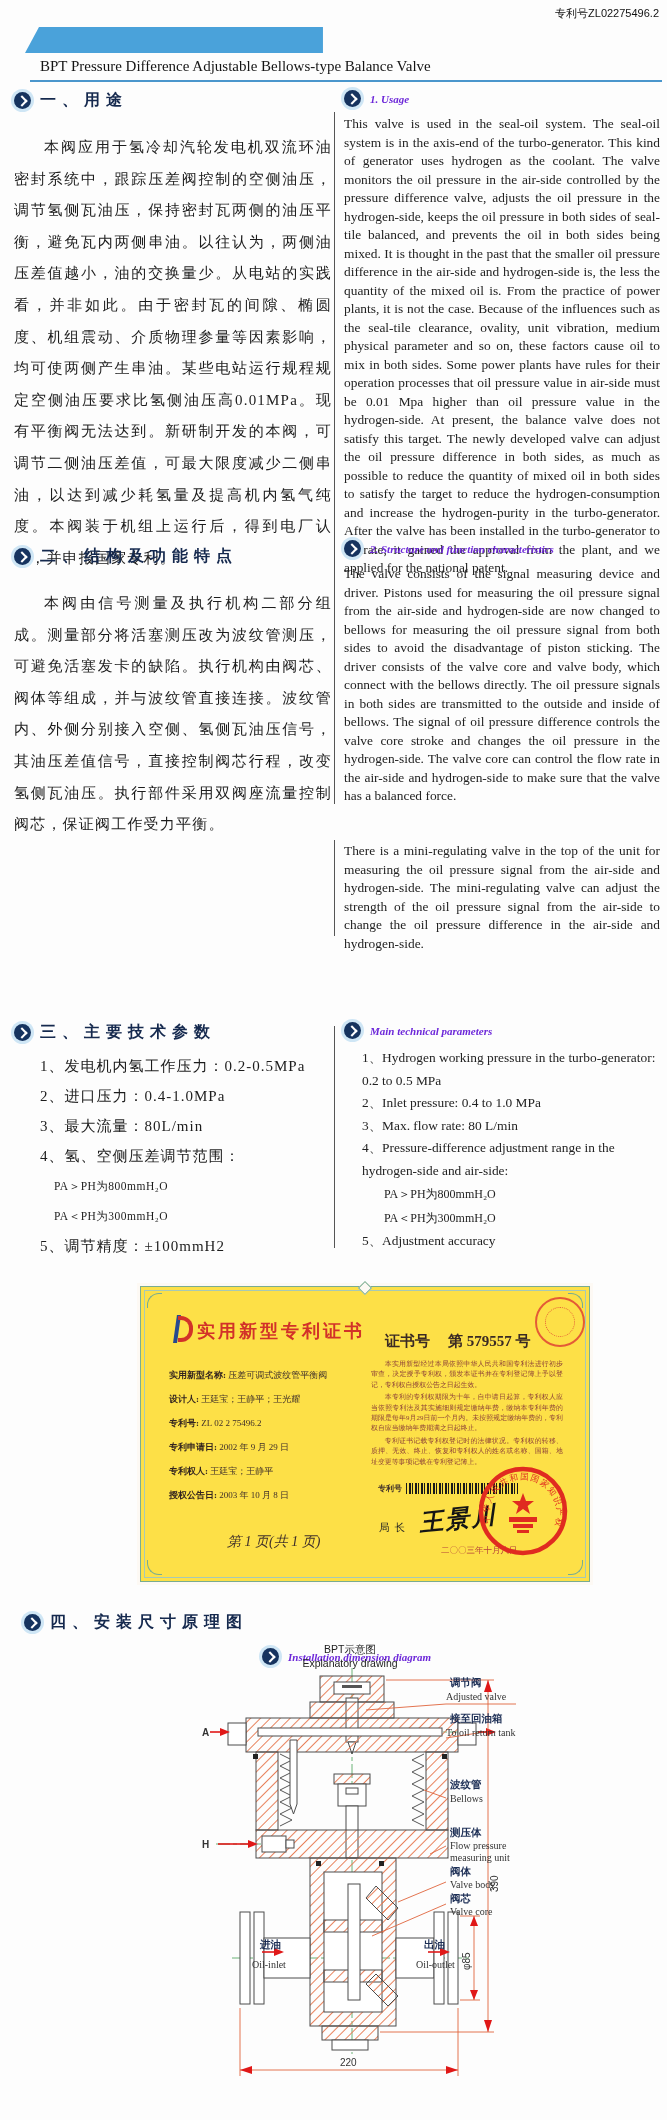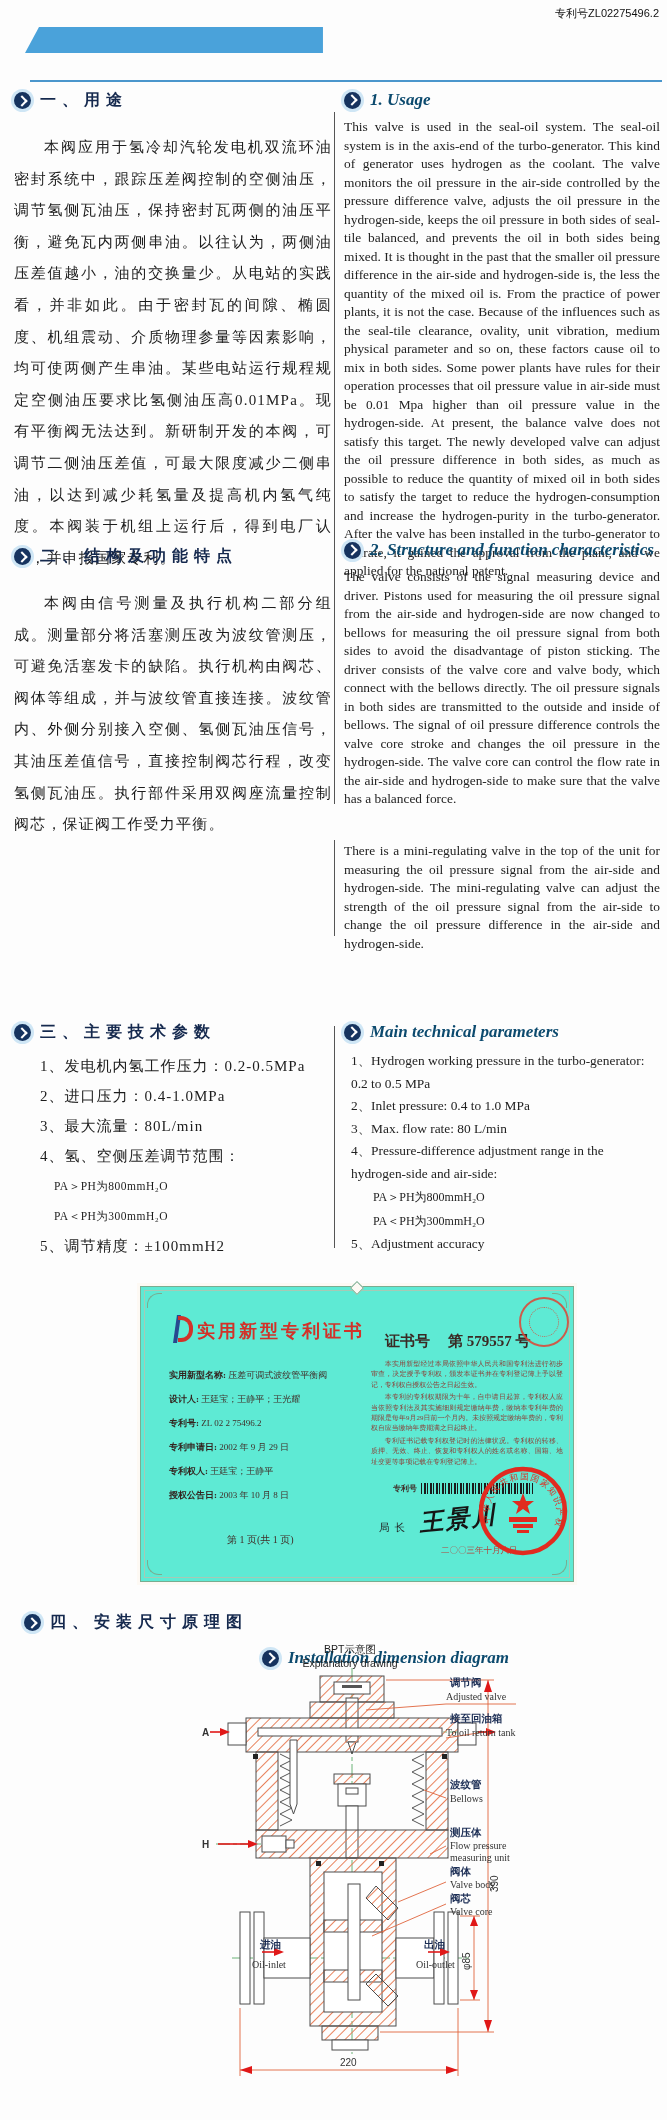--- a/index.html
+++ b/index.html
@@ -14,64 +14,64 @@
   .subtitle{position:absolute;left:40px;top:58px;font-size:15px;color:#141414;}
   .blue-rule{position:absolute;left:30px;right:5px;top:80px;height:2px;background:#4a96cc;}
 
   .sec{position:absolute;}
   .sec-head{display:flex;align-items:center;gap:9px;margin-bottom:8px;}
   .mark{width:17px;height:17px;border-radius:50%;background:#16335f;position:relative;
         box-shadow:0 0 0 3px #cfe6f5;flex:0 0 auto;}
   .mark i{position:absolute;left:4px;top:4.5px;width:6px;height:6px;border-right:2px solid #fff;
         border-top:2px solid #fff;transform:rotate(45deg);}
   .h-zh{font-size:16px;font-weight:bold;color:#15294e;letter-spacing:6px;}
-  .h-en{font-size:17px;font-weight:bold;font-style:italic;color:#0c4a6e;}
+  .h-en{font-size:11px;font-weight:bold;font-style:italic;color:#6d28d9;}
 
   .zh-body{width:318px;font-size:15px;line-height:31.6px;letter-spacing:1.2px;
         text-align:justify;text-indent:2em;color:#1c1c1c;margin-top:21px;}
   .en-body{width:316px;font-size:13.4px;line-height:18.5px;text-align:justify;color:#222;}
 
   .vdiv{position:absolute;left:334px;width:1px;background:#555;}
 
   .plist-zh{margin-left:26px;font-size:15px;line-height:30px;letter-spacing:1px;color:#1c1c1c;}
   .plist-zh .sub{font-size:11.5px;line-height:30px;margin-left:14px;letter-spacing:.5px;}
-  .plist-en{font-size:13.4px;line-height:22.5px;color:#222;margin-left:7px;}
+  .plist-en{font-size:13.4px;line-height:22.5px;color:#222;margin-left:18px;}
   .plist-en .sub{font-size:12px;line-height:24px;margin-left:22px;}
 
   
-  .cert{position:absolute;left:140px;top:1286px;width:432px;height:294px;background:#5eead4;
-        border:1px solid #79ac90;box-shadow:0 0 0 3px #fdf9f4, inset 0 0 0 0 #fff;}
+  .cert{position:absolute;left:140px;top:1286px;width:432px;height:294px;background:#fde047;
+        border:1px solid #79ac90;box-shadow:0 0 0 3px #fdf9f4, inset 0 0 0 0 #fff;padding-left:16px;}
   .cert:before{content:"";position:absolute;inset:3px;border:1px solid #a7c9b5;pointer-events:none;}
   .cert .corner{position:absolute;width:14px;height:14px;border:1px solid #79ac90;pointer-events:none;}
   .cert .c-tl{left:6px;top:6px;border-right:none;border-bottom:none;border-top-left-radius:12px;}
   .cert .c-tr{right:6px;top:6px;border-left:none;border-bottom:none;border-top-right-radius:12px;}
   .cert .c-bl{left:6px;bottom:6px;border-right:none;border-top:none;border-bottom-left-radius:12px;}
   .cert .c-br{right:6px;bottom:6px;border-left:none;border-top:none;border-bottom-right-radius:12px;}
   .cert .top-orn{position:absolute;left:50%;top:-4px;width:8px;height:8px;background:#fdf9f4;
         border:1px solid #79ac90;transform:translateX(-50%) rotate(45deg);}
   .cert-logo{position:absolute;left:26px;top:28px;width:22px;height:28px;}
   .cert-logo:before{content:"";position:absolute;left:8px;top:0;width:4px;height:28px;
         background:#27498f;transform:skewX(-8deg);}
   .cert-logo:after{content:"";position:absolute;left:11px;top:1px;width:11px;height:18px;
         border:4px solid #d23229;border-left:none;border-radius:0 12px 12px 0;}
   .cert-title{position:absolute;left:56px;top:32px;font-size:18px;font-weight:bold;color:#d23229;
         letter-spacing:3px;}
   .cert-fields{position:absolute;left:28px;top:76px;width:185px;font-size:9px;line-height:24px;
         color:#40302a;}
   .cert-fields b{color:#33241f;}
-  .cert-pageno{position:absolute;left:86px;top:246px;font-size:10px;color:#40302a;}
+  .cert-pageno{position:absolute;left:86px;top:246px;font-size:14px;color:#40302a;font-style:italic;}
   .certno-row{position:absolute;left:244px;top:45px;font-size:15px;font-weight:bold;color:#3a2a24;}
   .certno-row .no{margin-left:18px;}
   .stamp-small{position:absolute;right:4px;top:10px;width:46px;height:46px;border:2px solid #e04434;
         border-radius:50%;opacity:.85;}
   .stamp-small:before{content:"";position:absolute;inset:8px;border:1px dotted #e04434;border-radius:50%;}
   .legal{position:absolute;left:230px;top:72px;width:192px;font-size:6.9px;line-height:10.4px;
         color:#8d4038;text-align:justify;}
   .legal p{margin:0 0 2px 0;text-indent:2em;}
-  .barcode-row{position:absolute;left:252px;top:196px;display:flex;align-items:center;gap:4px;}
+  .barcode-row{position:absolute;left:237px;top:196px;display:flex;align-items:center;gap:4px;}
   .barcode-row .lbl{font-size:8px;font-weight:bold;color:#40302a;}
   .barcode{width:112px;height:11px;background:repeating-linear-gradient(90deg,#1a1a1a 0 1px,
         transparent 1px 3px,#1a1a1a 3px 5px,transparent 5px 6px);}
   .director{position:absolute;left:238px;top:234px;font-size:10.5px;letter-spacing:5px;color:#222;}
   .signature{position:absolute;left:278px;top:216px;font-size:24px;font-weight:bold;font-style:italic;
         color:#151515;transform:rotate(-6deg);letter-spacing:2px;}
   .seal-date{position:absolute;left:300px;top:258px;width:130px;font-size:8.5px;color:#b5413a;}
   .seal-big{position:absolute;left:334px;top:176px;width:96px;height:96px;}
 
   
@@ -92,20 +92,21 @@
 </head>
 <body>
 
 <div class="page">
 
   <div class="patent-no">专利号ZL02275496.2</div>
 
   <div class="title-bar">
     <span>BPT压差可调式波纹管平衡阀</span>
   </div>
+  <div class="subtitle">BPT Pressure Difference Adjustable Bellows-type Balance Valve</div>
   <div class="blue-rule"></div>
 
   <div class="vdiv" style="top:112px;height:692px;"></div>
   <div class="vdiv" style="top:840px;height:96px;"></div>
   <div class="vdiv" style="top:1026px;height:222px;"></div>
 
   <div class="sec" style="left:14px;top:90px;width:318px;">
     <div class="sec-head">
       <span class="mark">
           <i></i>

